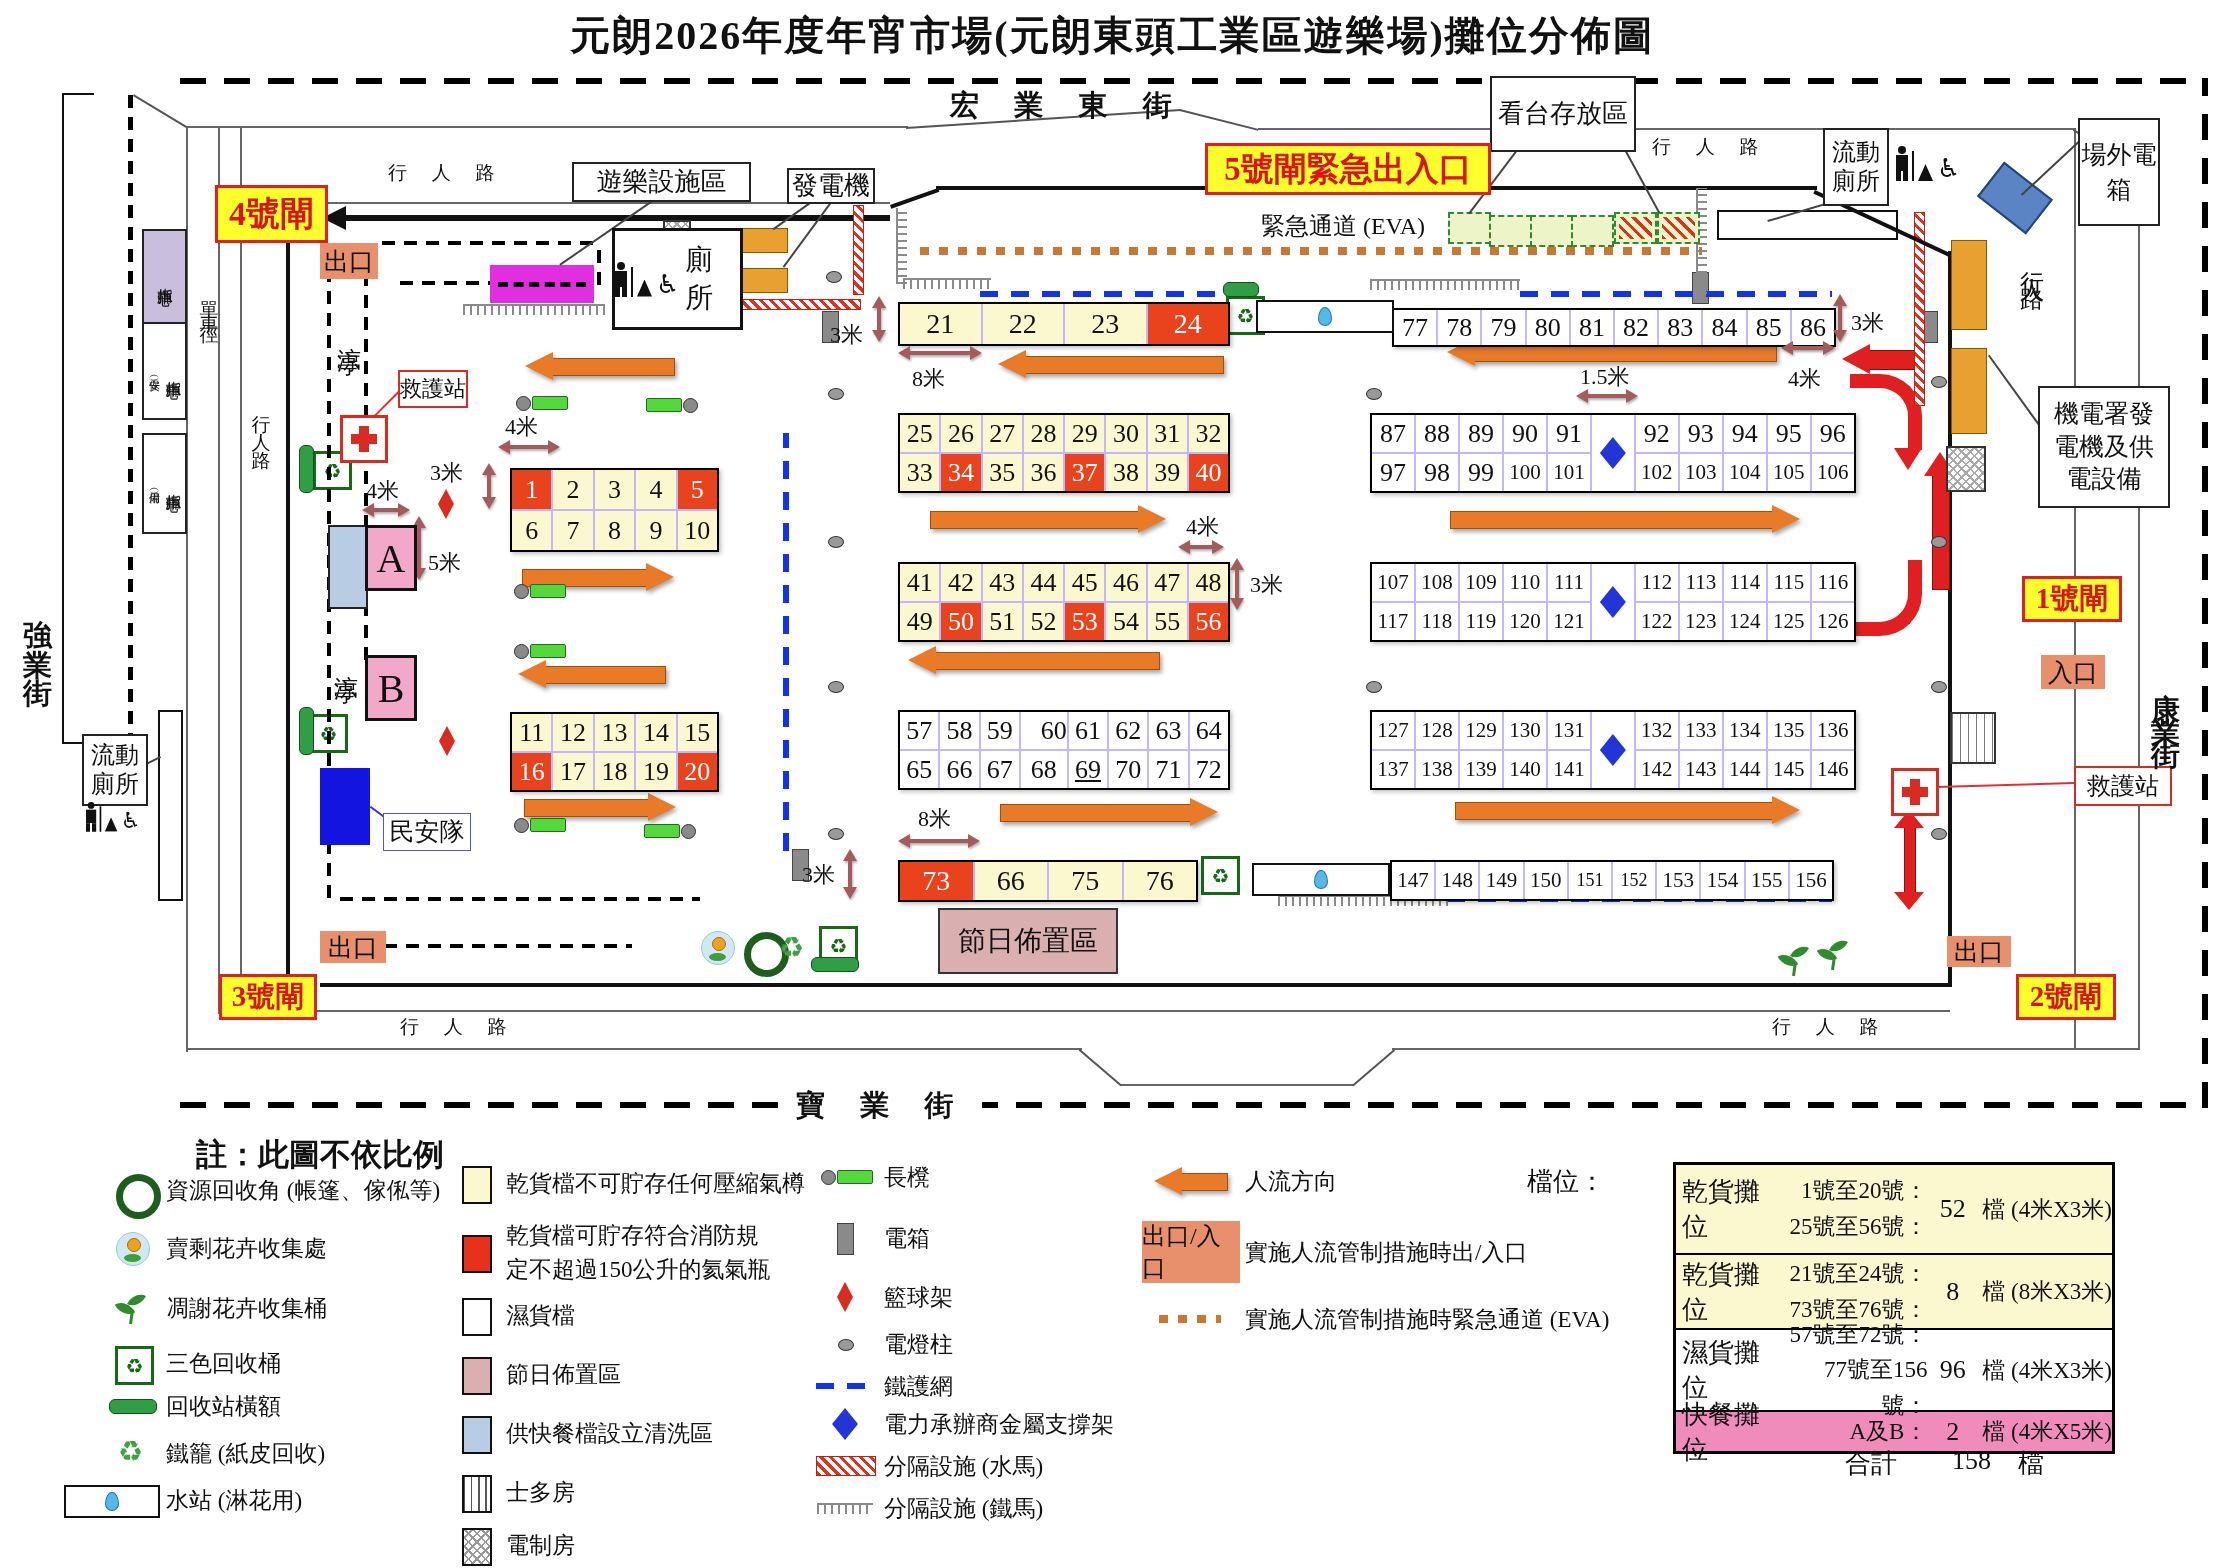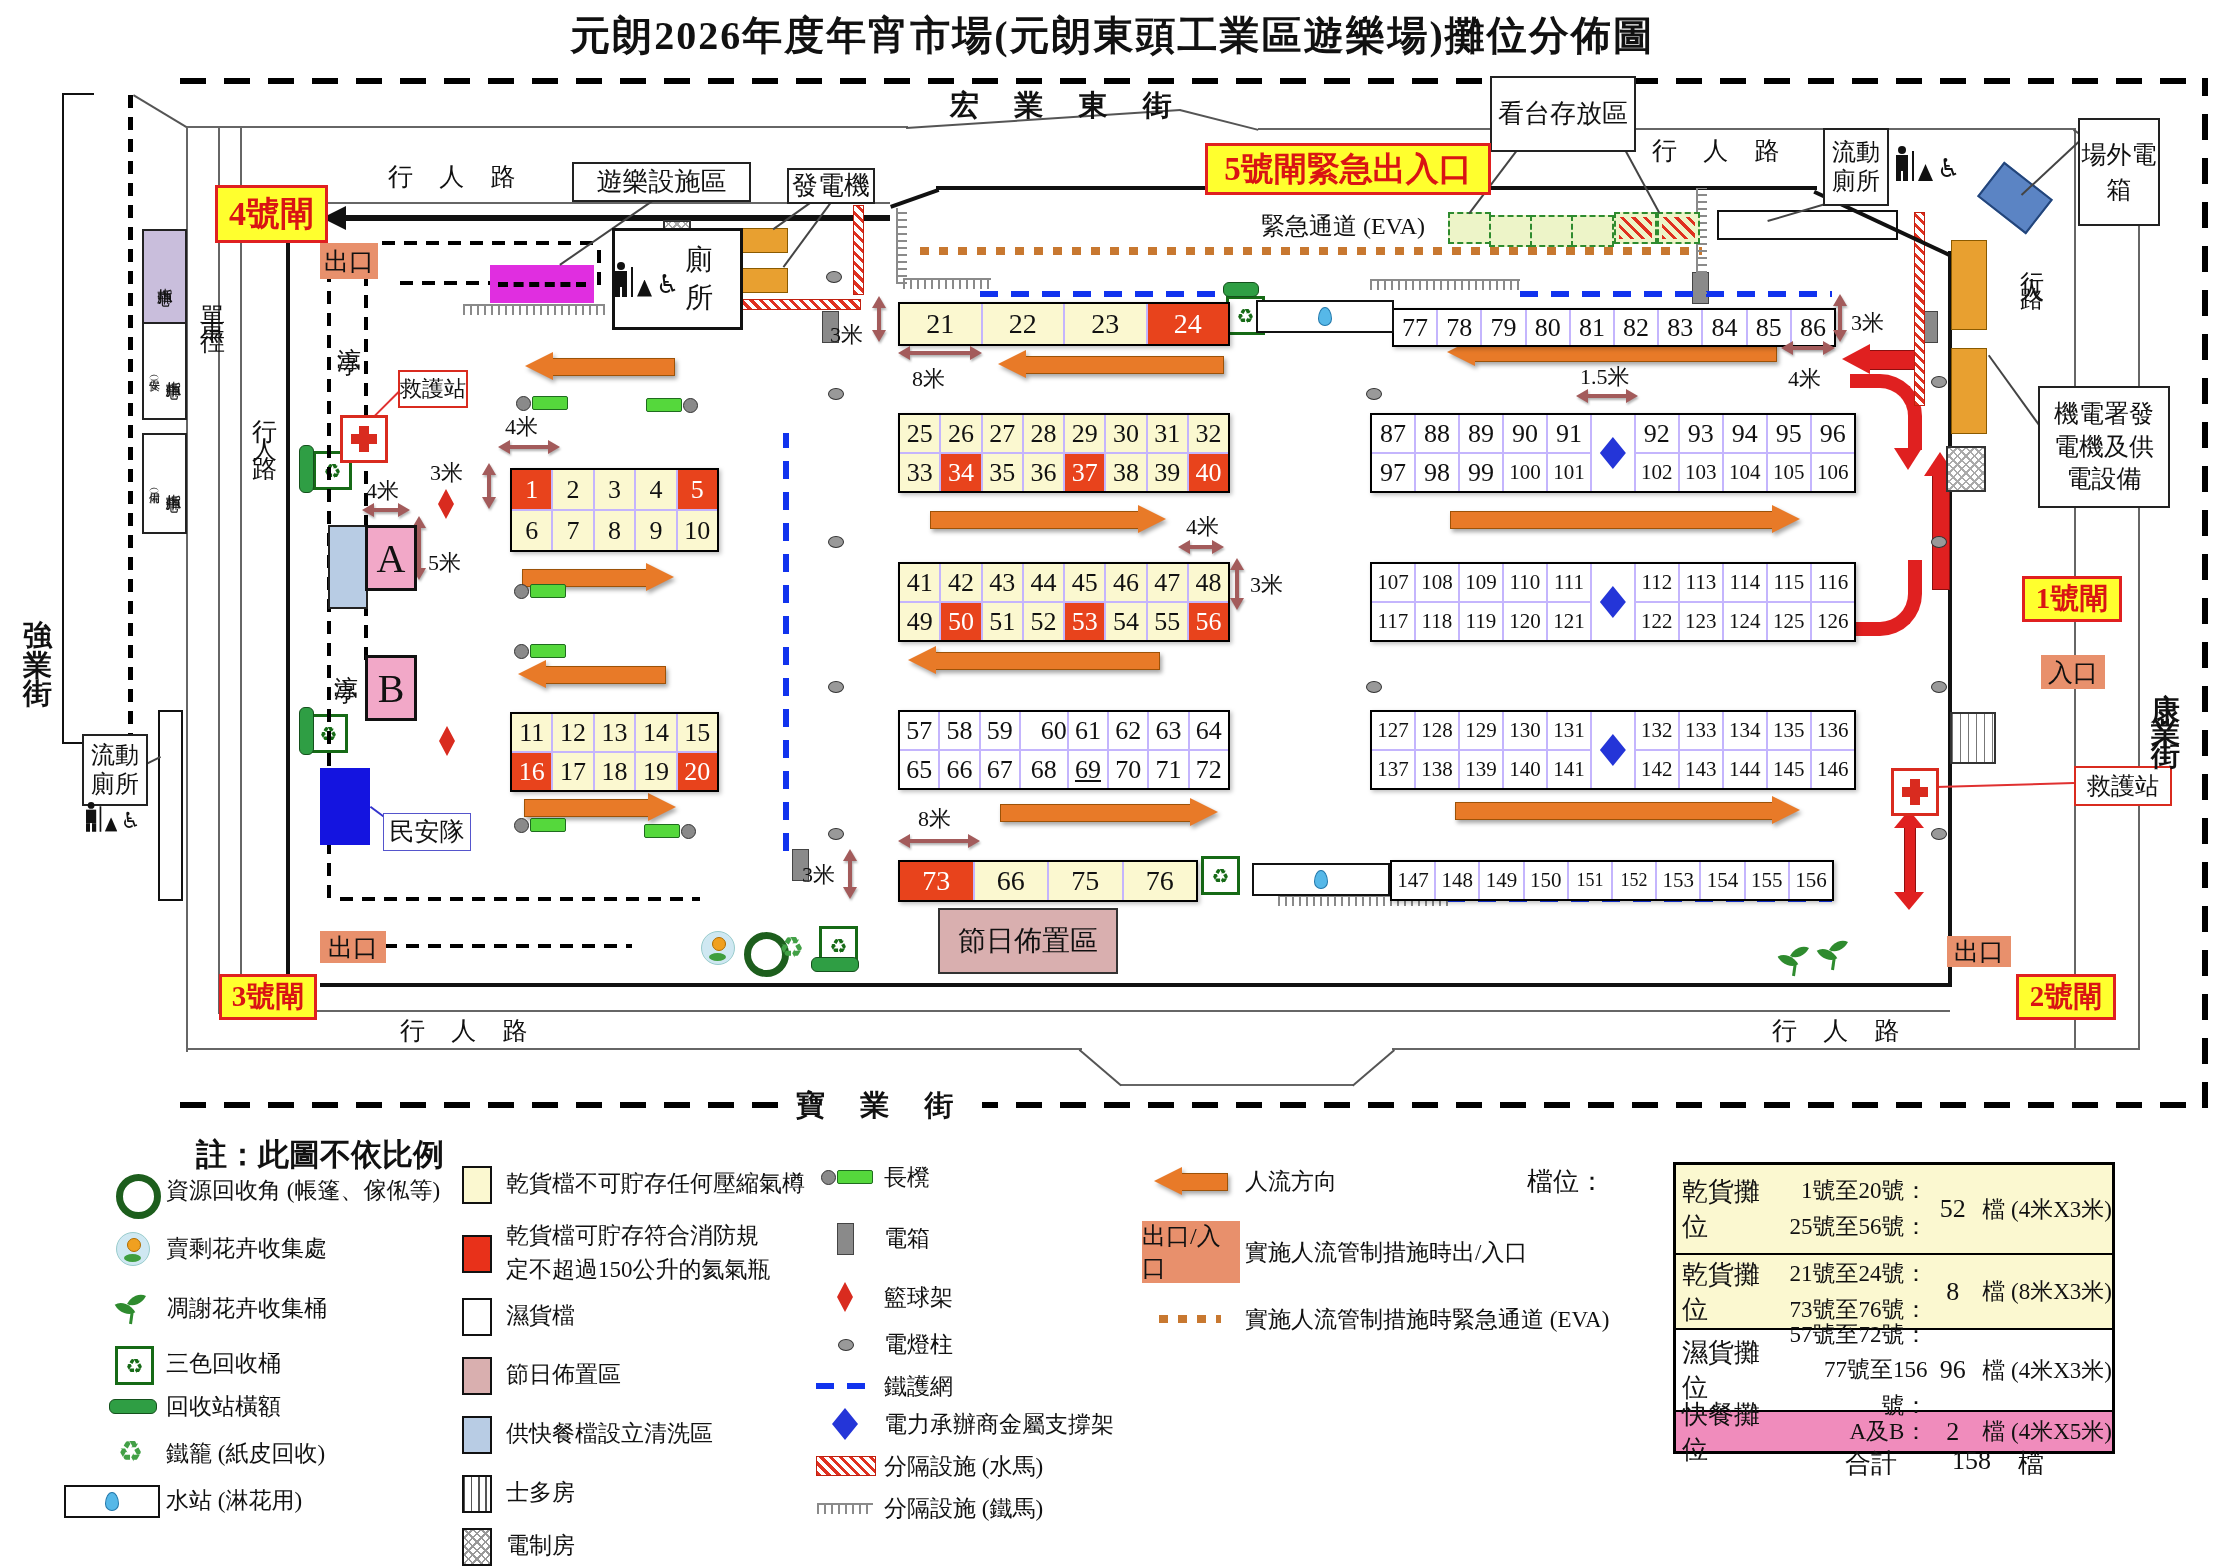--- a/index.html
+++ b/index.html
@@ -8,21 +8,21 @@
   .abs{position:absolute}
   .title{position:absolute;left:0;top:8px;width:2225px;text-align:center;font-size:40px;font-weight:bold;letter-spacing:2px}
   
   .ln{position:absolute;background:#111;z-index:1}
   .lnt{position:absolute;background:#666;z-index:1}
   .sdash{position:absolute;background:repeating-linear-gradient(90deg,#000 0 26px,transparent 26px 44px);z-index:1}
   .sdashv{position:absolute;background:repeating-linear-gradient(0deg,#000 0 26px,transparent 26px 44px);z-index:1}
   
   .street{position:absolute;font-size:29px;font-weight:bold;letter-spacing:14px;white-space:nowrap;z-index:6}
   .vtext{writing-mode:vertical-rl;text-orientation:upright}
-  .pathlab{position:absolute;font-size:25px;letter-spacing:10px;white-space:nowrap;z-index:4}
+  .pathlab{position:absolute;font-size:19px;letter-spacing:10px;white-space:nowrap;z-index:4}
   
   .lbox{position:absolute;background:#fff;border:2px solid #222;display:flex;align-items:center;justify-content:center;
         text-align:center;font-size:26px;z-index:5;line-height:1.2}
   .nobord{border:none;background:transparent}
   .gate{position:absolute;background:#FFFF2E;border:3px solid #E02020;color:#D91414;font-weight:bold;
         display:flex;align-items:center;justify-content:center;z-index:7;white-space:nowrap}
   .exitbox{position:absolute;background:#E8906C;display:flex;align-items:center;justify-content:center;
            font-size:25px;z-index:6;white-space:nowrap}
   .cmdbox{position:absolute;background:#fff;border:2px solid #222;display:flex;flex-direction:row-reverse;
           align-items:center;justify-content:center;z-index:5;gap:2px}

